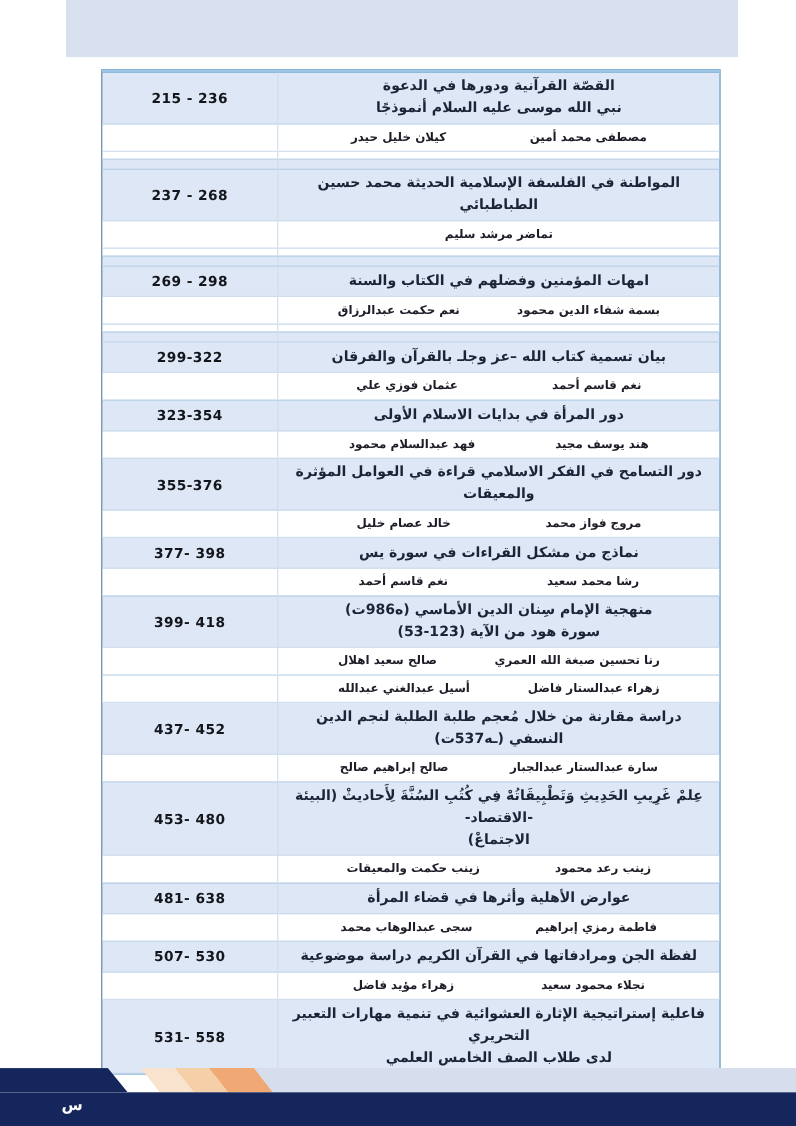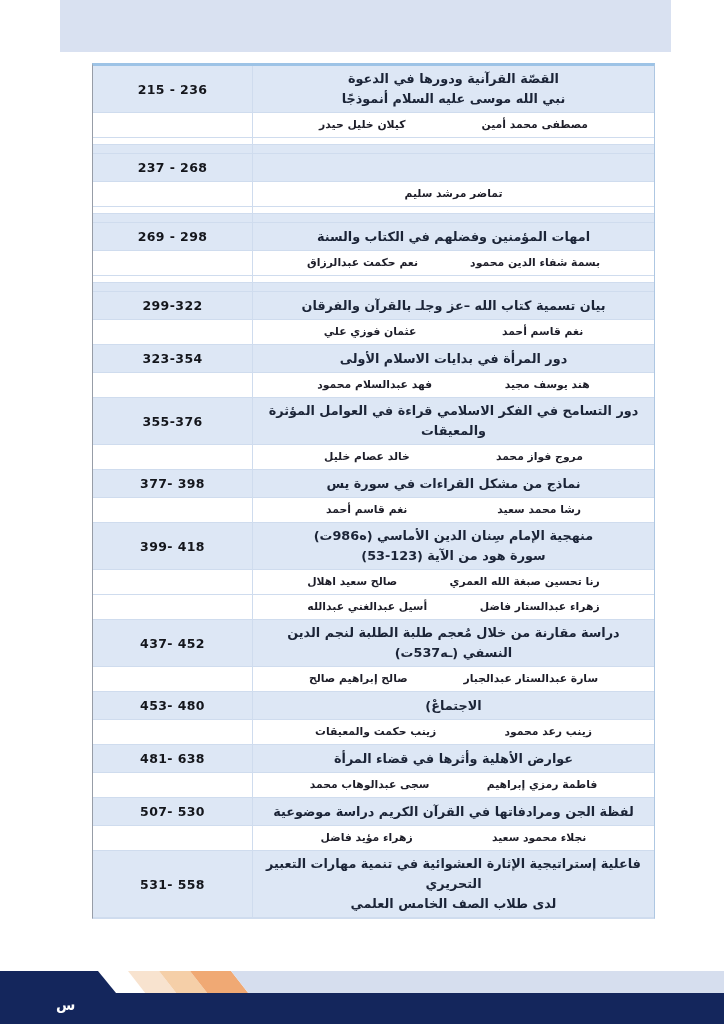--- a/index.html
+++ b/index.html
@@ -90,20 +90,21 @@
   <div class="row spacer-b">
       <div class="cell-pages"></div>
       <div class="cell-main"></div>
     </div>
 
   <div class="row title-row">
     <div class="cell-pages">
         <span class="pages-text">237 - 268</span>
       </div>
     <div class="cell-main">
+      <div class="title-line">المواطنة في الفلسفة الإسلامية الحديثة محمد حسين الطباطبائي</div>
     </div>
   </div>
   <div class="row author-row">
     <div class="cell-pages"></div>
     <div class="cell-main">
       <span class="author">تماضر مرشد سليم</span>
 
     </div>
   </div>
   <div class="row spacer-w">
@@ -248,20 +249,21 @@
       <span class="author">سارة عبدالستار عبدالجبار</span>
       <span class="author">صالح إبراهيم صالح</span>
     </div>
   </div>
 
   <div class="row title-row">
     <div class="cell-pages">
         <span class="pages-text">453- 480</span>
       </div>
     <div class="cell-main">
+      <div class="title-line">عِلمْ غَرِيبِ الحَدِيثِ وَتَطْبِيقَاتُهْ فِي كُتُبِ السُنَّةَ لِأَحاديثْ (البيئة -الاقتصاد-</div>
       <div class="title-line">الاجتماعْ)</div>
     </div>
   </div>
   <div class="row author-row">
     <div class="cell-pages"></div>
     <div class="cell-main">
       <span class="author">زينب رعد محمود</span>
       <span class="author">زينب حكمت والمعيقات</span>
     </div>
   </div>

